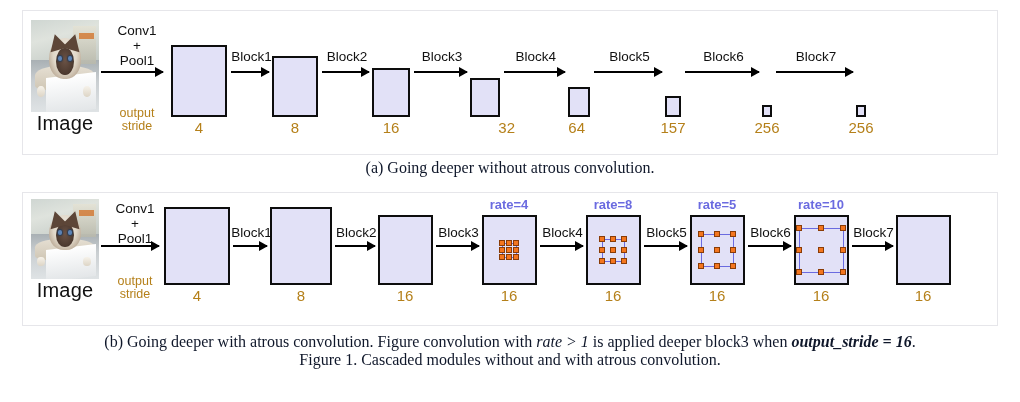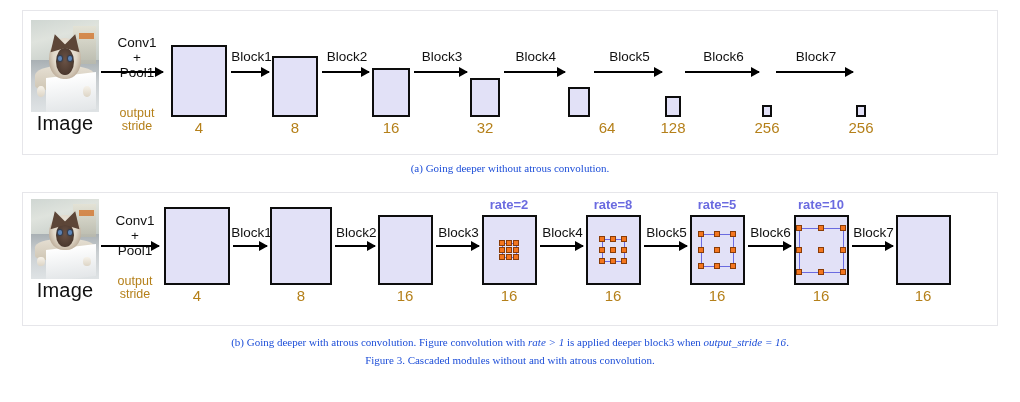--- a/index.html
+++ b/index.html
@@ -41,37 +41,37 @@
       background:linear-gradient(180deg,#e8e1d4,#cfc5b2);opacity:.95;}
 
   .cap-image{position:absolute;color:#111;font-size:20px;letter-spacing:.2px;white-space:nowrap;}
 
   
   .arrow{position:absolute;height:2px;background:#000;}
   .arrow:after{content:"";position:absolute;right:-1px;top:-4px;width:0;height:0;
     border-top:5px solid transparent;border-bottom:5px solid transparent;border-left:9px solid #000;}
 
   .arrow-label{position:absolute;color:#111;font-size:13.5px;white-space:nowrap;}
-  .multi-label{position:absolute;color:#111;font-size:13.5px;text-align:center;line-height:15px;white-space:nowrap;margin-top:12px;}
+  .multi-label{position:absolute;color:#111;font-size:13.5px;text-align:center;line-height:15px;white-space:nowrap;}
 
   
   .block{position:absolute;background:#e2e1f7;border:2px solid #0d0d0d;box-sizing:border-box;}
   .os-num{position:absolute;color:#b5801a;font-size:15px;text-align:center;white-space:nowrap;}
   .os-word{position:absolute;color:#b5801a;font-size:12.5px;text-align:center;line-height:13px;white-space:nowrap;}
   .rate-label{position:absolute;color:#6b6be0;font-size:13px;font-weight:bold;text-align:center;white-space:nowrap;}
 
   
   .kgrid{position:absolute;}
   .kline{position:absolute;background:#6b6be0;}
   .kdot{position:absolute;background:#f4761f;border:1px solid #8a3c06;box-sizing:border-box;}
 
   
-  .caption{position:absolute;width:100%;text-align:center;color:#1d4ed8;
-    font-family:"Liberation Serif",serif;font-size:11px;line-height:16px;}
-  .it{font-style:italic;}
+  .caption{position:absolute;width:100%;text-align:center;color:#0f172a;
+    font-family:"Liberation Serif",serif;font-size:16px;line-height:16px;}
+  .it{font-style:italic;font-weight:bold;}
   .mono-it{font-family:"Liberation Serif",serif;font-style:italic;}
 </style>
 </head>
 <body>
 
 <div class="figure">
 
   <div class="panel" id="panel-a">
     <div class="stage" id="stage-a">
         <div class="photo" style="left:8px;top:9px;width:68px;height:92px;">
@@ -107,29 +107,29 @@
         <div class="arrow-label" style="left:202.46px;top:38px;width:52px;text-align:center;">Block1</div>
         <div class="block" style="left:248.63px;top:45.32px;width:46.739999999999995px;height:60.68px;"></div>
         <div class="os-num" style="left:242px;top:108px;width:60px;text-align:center;">8</div>
         <div class="arrow" style="left:299.37px;top:60px;width:46.360000000000014px;"></div>
         <div class="arrow-label" style="left:298.05px;top:38px;width:52px;text-align:center;">Block2</div>
         <div class="block" style="left:348.73px;top:56.800000000000004px;width:38.54px;height:49.199999999999996px;"></div>
         <div class="os-num" style="left:338px;top:108px;width:60px;text-align:center;">16</div>
         <div class="arrow" style="left:391.27000000000004px;top:60px;width:52.559999999999945px;"></div>
         <div class="arrow-label" style="left:393.05px;top:38px;width:52px;text-align:center;">Block3</div>
         <div class="block" style="left:446.83px;top:66.64px;width:30.34px;height:39.36px;"></div>
-        <div class="os-num" style="left:432px;top:108px;width:60px;text-align:center;">32</div>
+        <div class="os-num" style="left:432px;top:108px;width:60px;text-align:right;">32</div>
         <div class="arrow" style="left:481.16999999999996px;top:60px;width:60.35000000000002px;"></div>
         <div class="arrow-label" style="left:486.845px;top:38px;width:52px;text-align:center;">Block4</div>
         <div class="block" style="left:544.52px;top:75.66px;width:22.959999999999997px;height:30.34px;"></div>
-        <div class="os-num" style="left:554px;top:108px;width:60px;text-align:center;">64</div>
+        <div class="os-num" style="left:502px;top:108px;width:60px;text-align:right;">64</div>
         <div class="arrow" style="left:571.48px;top:60px;width:67.31999999999994px;"></div>
         <div class="arrow-label" style="left:580.64px;top:38px;width:52px;text-align:center;">Block5</div>
         <div class="block" style="left:641.8px;top:84.68px;width:16.4px;height:21.32px;"></div>
-        <div class="os-num" style="left:620px;top:108px;width:60px;text-align:center;">128</div>
+        <div class="os-num" style="left:620px;top:108px;width:60px;text-align:center;">157</div>
         <div class="arrow" style="left:662.1999999999999px;top:60px;width:73.88000000000011px;"></div>
         <div class="arrow-label" style="left:674.64px;top:38px;width:52px;text-align:center;">Block6</div>
         <div class="block" style="left:739.08px;top:93.7px;width:9.84px;height:12.299999999999999px;"></div>
         <div class="os-num" style="left:714px;top:108px;width:60px;text-align:center;">256</div>
         <div class="arrow" style="left:752.9200000000001px;top:60px;width:77.15999999999997px;"></div>
         <div class="arrow-label" style="left:767px;top:38px;width:52px;text-align:center;">Block7</div>
         <div class="block" style="left:833.08px;top:93.7px;width:9.84px;height:12.299999999999999px;"></div>
         <div class="os-num" style="left:808px;top:108px;width:60px;text-align:center;">256</div>
       </div>
   </div>
@@ -187,21 +187,21 @@
           <div class="kdot" style="left:0px;top:0px;width:6px;height:6px;"></div>
           <div class="kdot" style="left:7px;top:0px;width:6px;height:6px;"></div>
           <div class="kdot" style="left:14px;top:0px;width:6px;height:6px;"></div>
           <div class="kdot" style="left:0px;top:7px;width:6px;height:6px;"></div>
           <div class="kdot" style="left:7px;top:7px;width:6px;height:6px;"></div>
           <div class="kdot" style="left:14px;top:7px;width:6px;height:6px;"></div>
           <div class="kdot" style="left:0px;top:14px;width:6px;height:6px;"></div>
           <div class="kdot" style="left:7px;top:14px;width:6px;height:6px;"></div>
           <div class="kdot" style="left:14px;top:14px;width:6px;height:6px;"></div>
         </div>
-        <div class="rate-label" style="left:446px;top:4px;width:80px;text-align:center;">rate=2</div>
+        <div class="rate-label" style="left:446px;top:4px;width:80px;text-align:center;">rate=4</div>
         <div class="arrow" style="left:516.5px;top:52px;width:43px;"></div>
         <div class="arrow-label" style="left:513.5px;top:32px;width:52px;text-align:center;">Block4</div>
         <div class="block" style="left:562.5px;top:22px;width:55px;height:70px;"></div>
         <div class="os-num" style="left:560px;top:94px;width:60px;text-align:center;">16</div>
         <div class="kgrid" style="left:576px;top:43px;width:28px;height:28px;">
           <div class="kline" style="left:3px;top:3px;width:22px;height:1px;"></div>
           <div class="kline" style="left:3px;top:25px;width:22px;height:1px;"></div>
           <div class="kline" style="left:3px;top:3px;width:1px;height:22px;"></div>
           <div class="kline" style="left:25px;top:3px;width:1px;height:22px;"></div>
           <div class="kdot" style="left:0px;top:0px;width:6px;height:6px;"></div>
@@ -259,14 +259,14 @@
         <div class="arrow-label" style="left:824.5px;top:32px;width:52px;text-align:center;">Block7</div>
         <div class="block" style="left:872.5px;top:22px;width:55px;height:70px;"></div>
         <div class="os-num" style="left:870px;top:94px;width:60px;text-align:center;">16</div>
       </div>
   </div>
 
   <div class="caption" style="left:0;top:334px;">
     <span>(b) Going deeper with atrous convolution. Figure convolution with </span><span class="mono-it">rate &gt; 1</span><span> is applied deeper block3 when </span><span class="it">output_stride = 16</span><span>.</span>
   </div>
 
-  <div class="caption" style="left:0;top:352px;">Figure 3. Cascaded modules without and with atrous convolution.</div>
+  <div class="caption" style="left:0;top:352px;">Figure 1. Cascaded modules without and with atrous convolution.</div>
 </div>
 
 </body></html>

